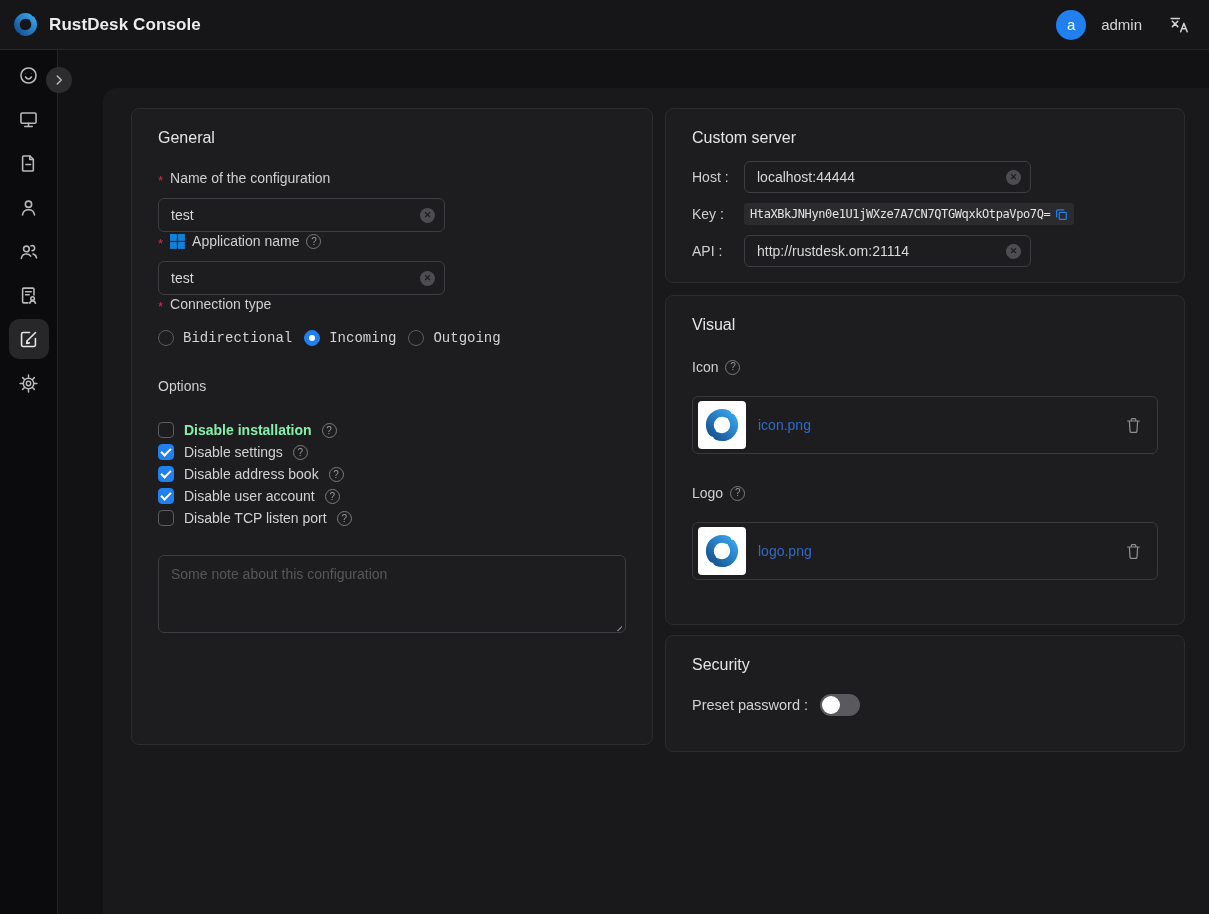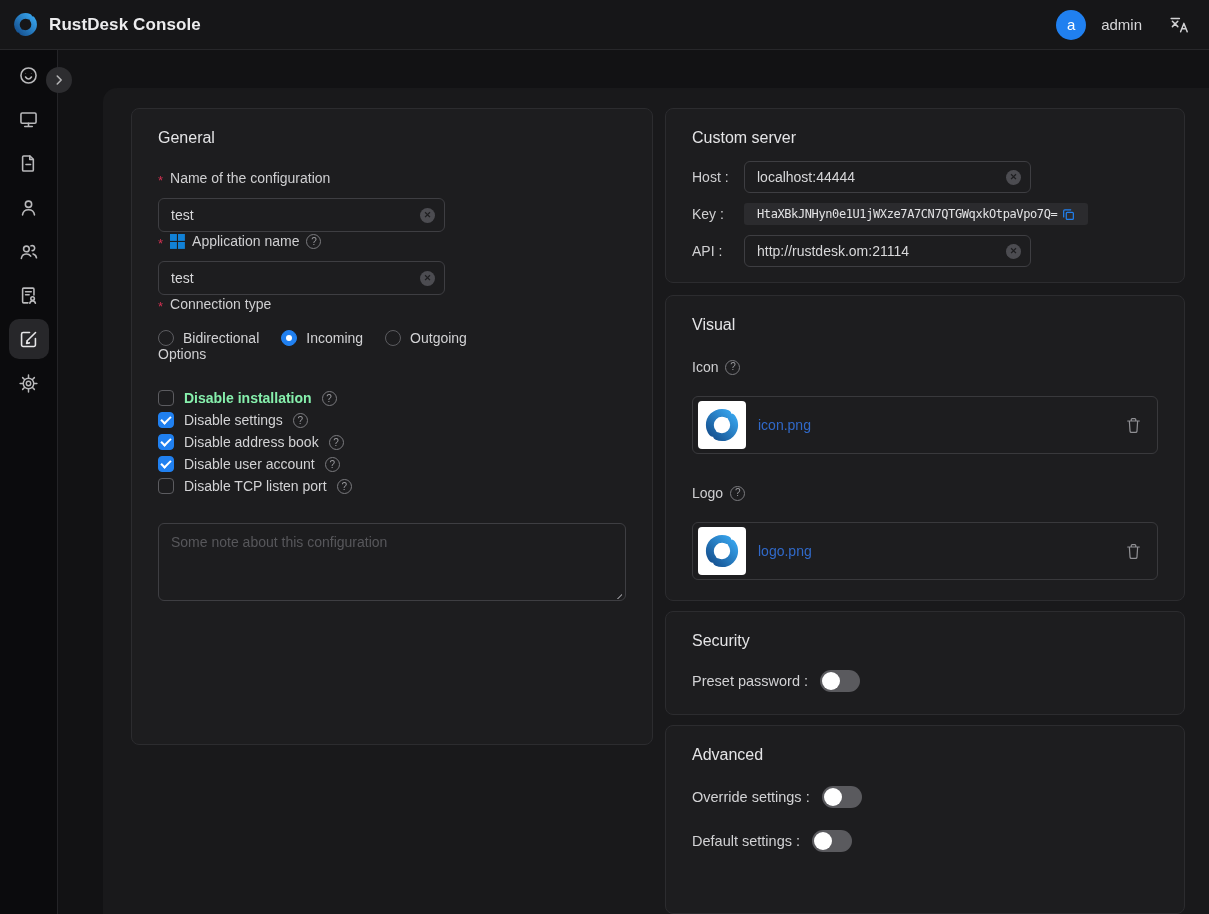--- a/index.html
+++ b/index.html
@@ -59,21 +59,21 @@
     font-size:14px;padding:0 30px 0 12px;font-family:inherit;}
   .clear-btn{position:absolute;right:9px;width:15px;height:15px;border-radius:50%;background:#4c4c51;
     color:#1d1d1f;font-size:9px;display:flex;align-items:center;justify-content:center;cursor:pointer;border:none;}
   .clear-btn::after{content:"\2715";font-weight:700;}
   .mb26{}
   .win-icon{width:15px;height:15px;flex:none;background:
     linear-gradient(var(--win-blue),var(--win-blue)) 0 0/46% 46% no-repeat,
     linear-gradient(var(--win-blue),var(--win-blue)) 100% 0/46% 46% no-repeat,
     linear-gradient(var(--win-blue),var(--win-blue)) 0 100%/46% 46% no-repeat,
     linear-gradient(var(--win-blue),var(--win-blue)) 100% 100%/46% 46% no-repeat;}
-  .radio-group{display:flex;align-items:center;gap:22px;}
+  .radio-group{display:flex;align-items:center;gap:12px;margin-bottom:32px;font-family:Liberation Mono, monospace;}
   .radio-item{display:flex;align-items:center;gap:9px;cursor:pointer;color:#d2d2d4;}
   .radio{width:16px;height:16px;border:1.5px solid #5c5c60;border-radius:50%;flex:none;}
   .radio.selected{background:var(--accent);border-color:var(--accent);}
   .radio.selected::after{content:"";display:block;width:6px;height:6px;border-radius:50%;background:#fff;margin:3.5px auto;}
   .options-label{color:#cfcfd1;margin-bottom:24px;line-height:17px;}
   .chk-group{margin-bottom:26px;}
   .chk-row{display:flex;align-items:center;gap:10px;height:22px;cursor:pointer;color:#d2d2d4;}
   .chk{width:16px;height:16px;border:1.5px solid #5c5c60;border-radius:4px;flex:none;}
   .chk.checked{background:var(--accent);border-color:var(--accent);}
   .chk.checked::after{content:"";display:block;width:4px;height:8px;border:solid #fff;border-width:0 2px 2px 0;
@@ -87,21 +87,21 @@
   .resize-corner{position:absolute;right:4px;bottom:5px;width:9px;height:9px;
     background:repeating-linear-gradient(135deg,#77777b 0 1px,transparent 1px 4.5px);
     clip-path:polygon(100% 0,100% 100%,0 100%);pointer-events:none;}
 
   
   .server-card{height:175px;margin-bottom:12px;}
   .server-card .card-title{margin-bottom:14px;}
   .server-row{display:flex;align-items:center;margin-bottom:10px;}
   .server-label{width:52px;flex:none;color:#cfcfd1;}
   .server-row .input-wrap{height:32px;}
-  .key-box{background:#2b2b2e;border-radius:3px;padding:3px 13px;display:flex;align-items:center;gap:5px;height:22px;}
+  .key-box{background:#2b2b2e;border-radius:3px;padding:3px 6px;display:flex;align-items:center;gap:5px;height:22px;}
   .key-text{font-family:"DejaVu Sans Mono",monospace;font-size:12px;color:#e2e2e4;letter-spacing:-.4px;white-space:nowrap;}
   .copy-btn{background:none;border:none;color:var(--accent);cursor:pointer;padding:0;display:flex;}
 
   .visual-card{height:330px;margin-bottom:10px;}
   .visual-card .card-title{margin-bottom:24px;}
   .file-label{display:flex;align-items:center;gap:7px;color:#cfcfd1;margin-bottom:20px;line-height:18px;}
   .file-box{height:58px;border:1px solid #39393c;border-radius:6px;display:flex;align-items:center;
     padding:0 16px 0 5px;margin-bottom:30px;}
   .thumb{width:48px;height:48px;background:#fff;border-radius:4px;display:flex;align-items:center;
     justify-content:center;flex:none;}
@@ -385,30 +385,15 @@
     <div class="card security-card">
       <div class="card-title">Security</div>
       <div class="toggle-row">
         <span>Preset password :</span>
         <span class="toggle">
             <span class="knob"></span>
           </span>
       </div>
     </div>
 
-    <div class="card adv-card">
-      <div class="card-title">Advanced</div>
-      <div class="toggle-row">
-        <span>Override settings :</span>
-        <span class="toggle">
-            <span class="knob"></span>
-          </span>
-      </div>
-      <div class="toggle-row">
-        <span>Default settings :</span>
-        <span class="toggle">
-            <span class="knob"></span>
-          </span>
-      </div>
-    </div>
 
   </section>
 </main>
 
 </body></html>

